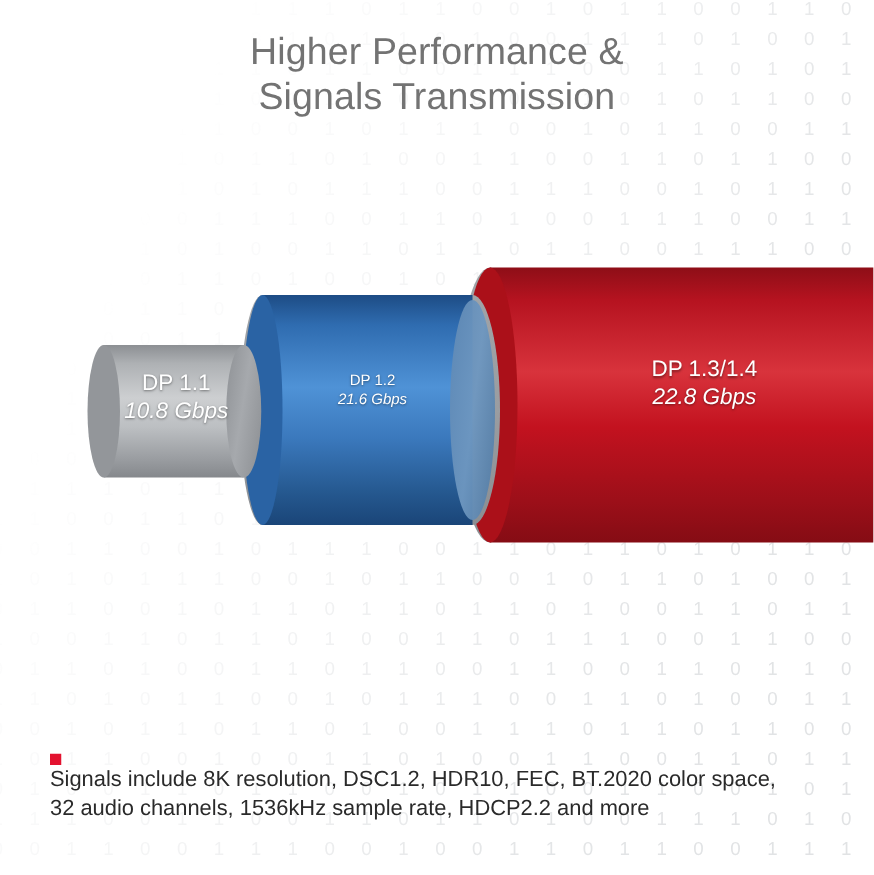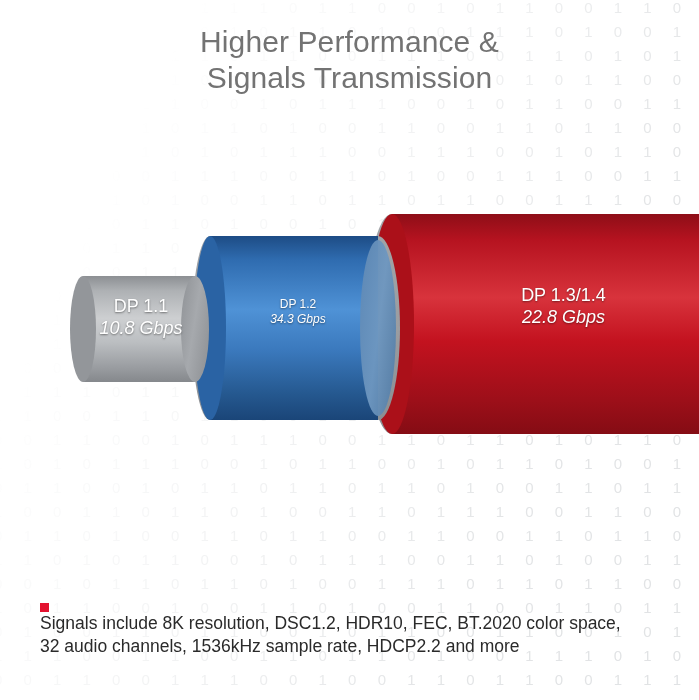--- a/index.html
+++ b/index.html
@@ -250,21 +250,21 @@
     </svg>
   </div>
 
   <div id="label-dp11" class="seg-label">
     <span class="seg-name">DP 1.1</span>
     <span class="seg-rate">10.8 Gbps</span>
   </div>
 
   <div id="label-dp12" class="seg-label">
     <span class="seg-name">DP 1.2</span>
-    <span class="seg-rate">34.3 Gbps</span>
+    <span class="seg-rate">21.6 Gbps</span>
   </div>
 
   <div id="label-dp13" class="seg-label">
     <span class="seg-name">DP 1.3/1.4</span>
     <span class="seg-rate">22.8 Gbps</span>
   </div>
 
   <div id="bullet-block">
     <span id="bullet-marker"></span>
     <span id="bullet-text">Signals include 8K resolution, DSC1.2, HDR10, FEC, BT.2020 color space, 32 audio channels, 1536kHz sample rate, HDCP2.2 and more</span>

